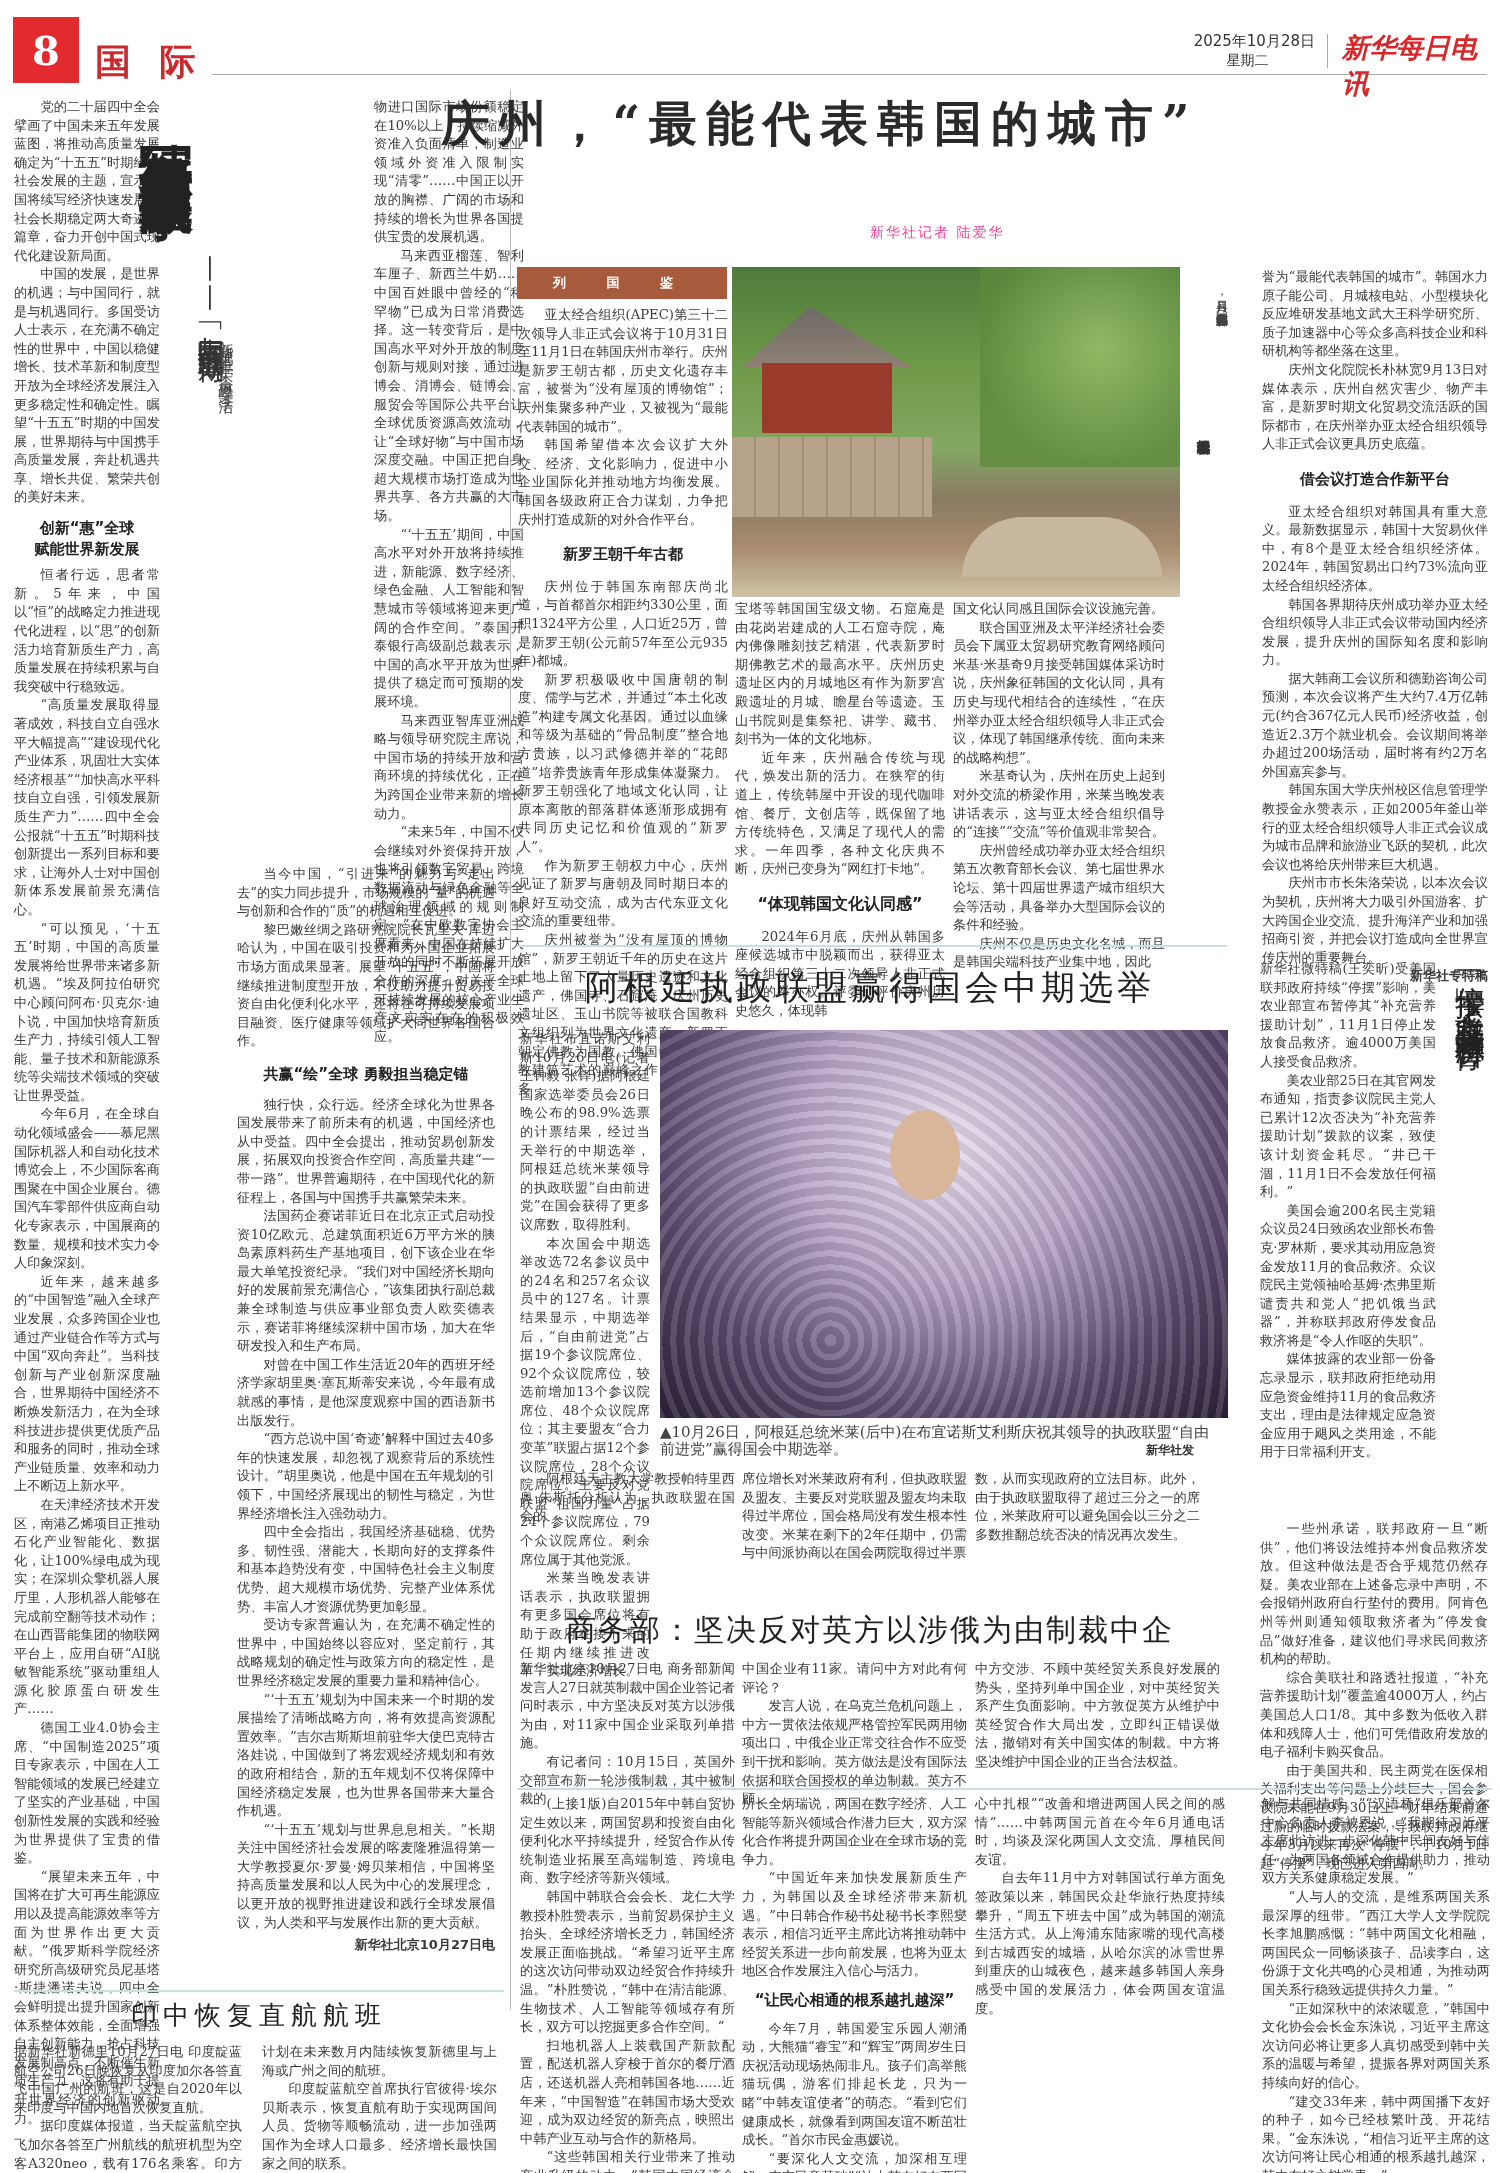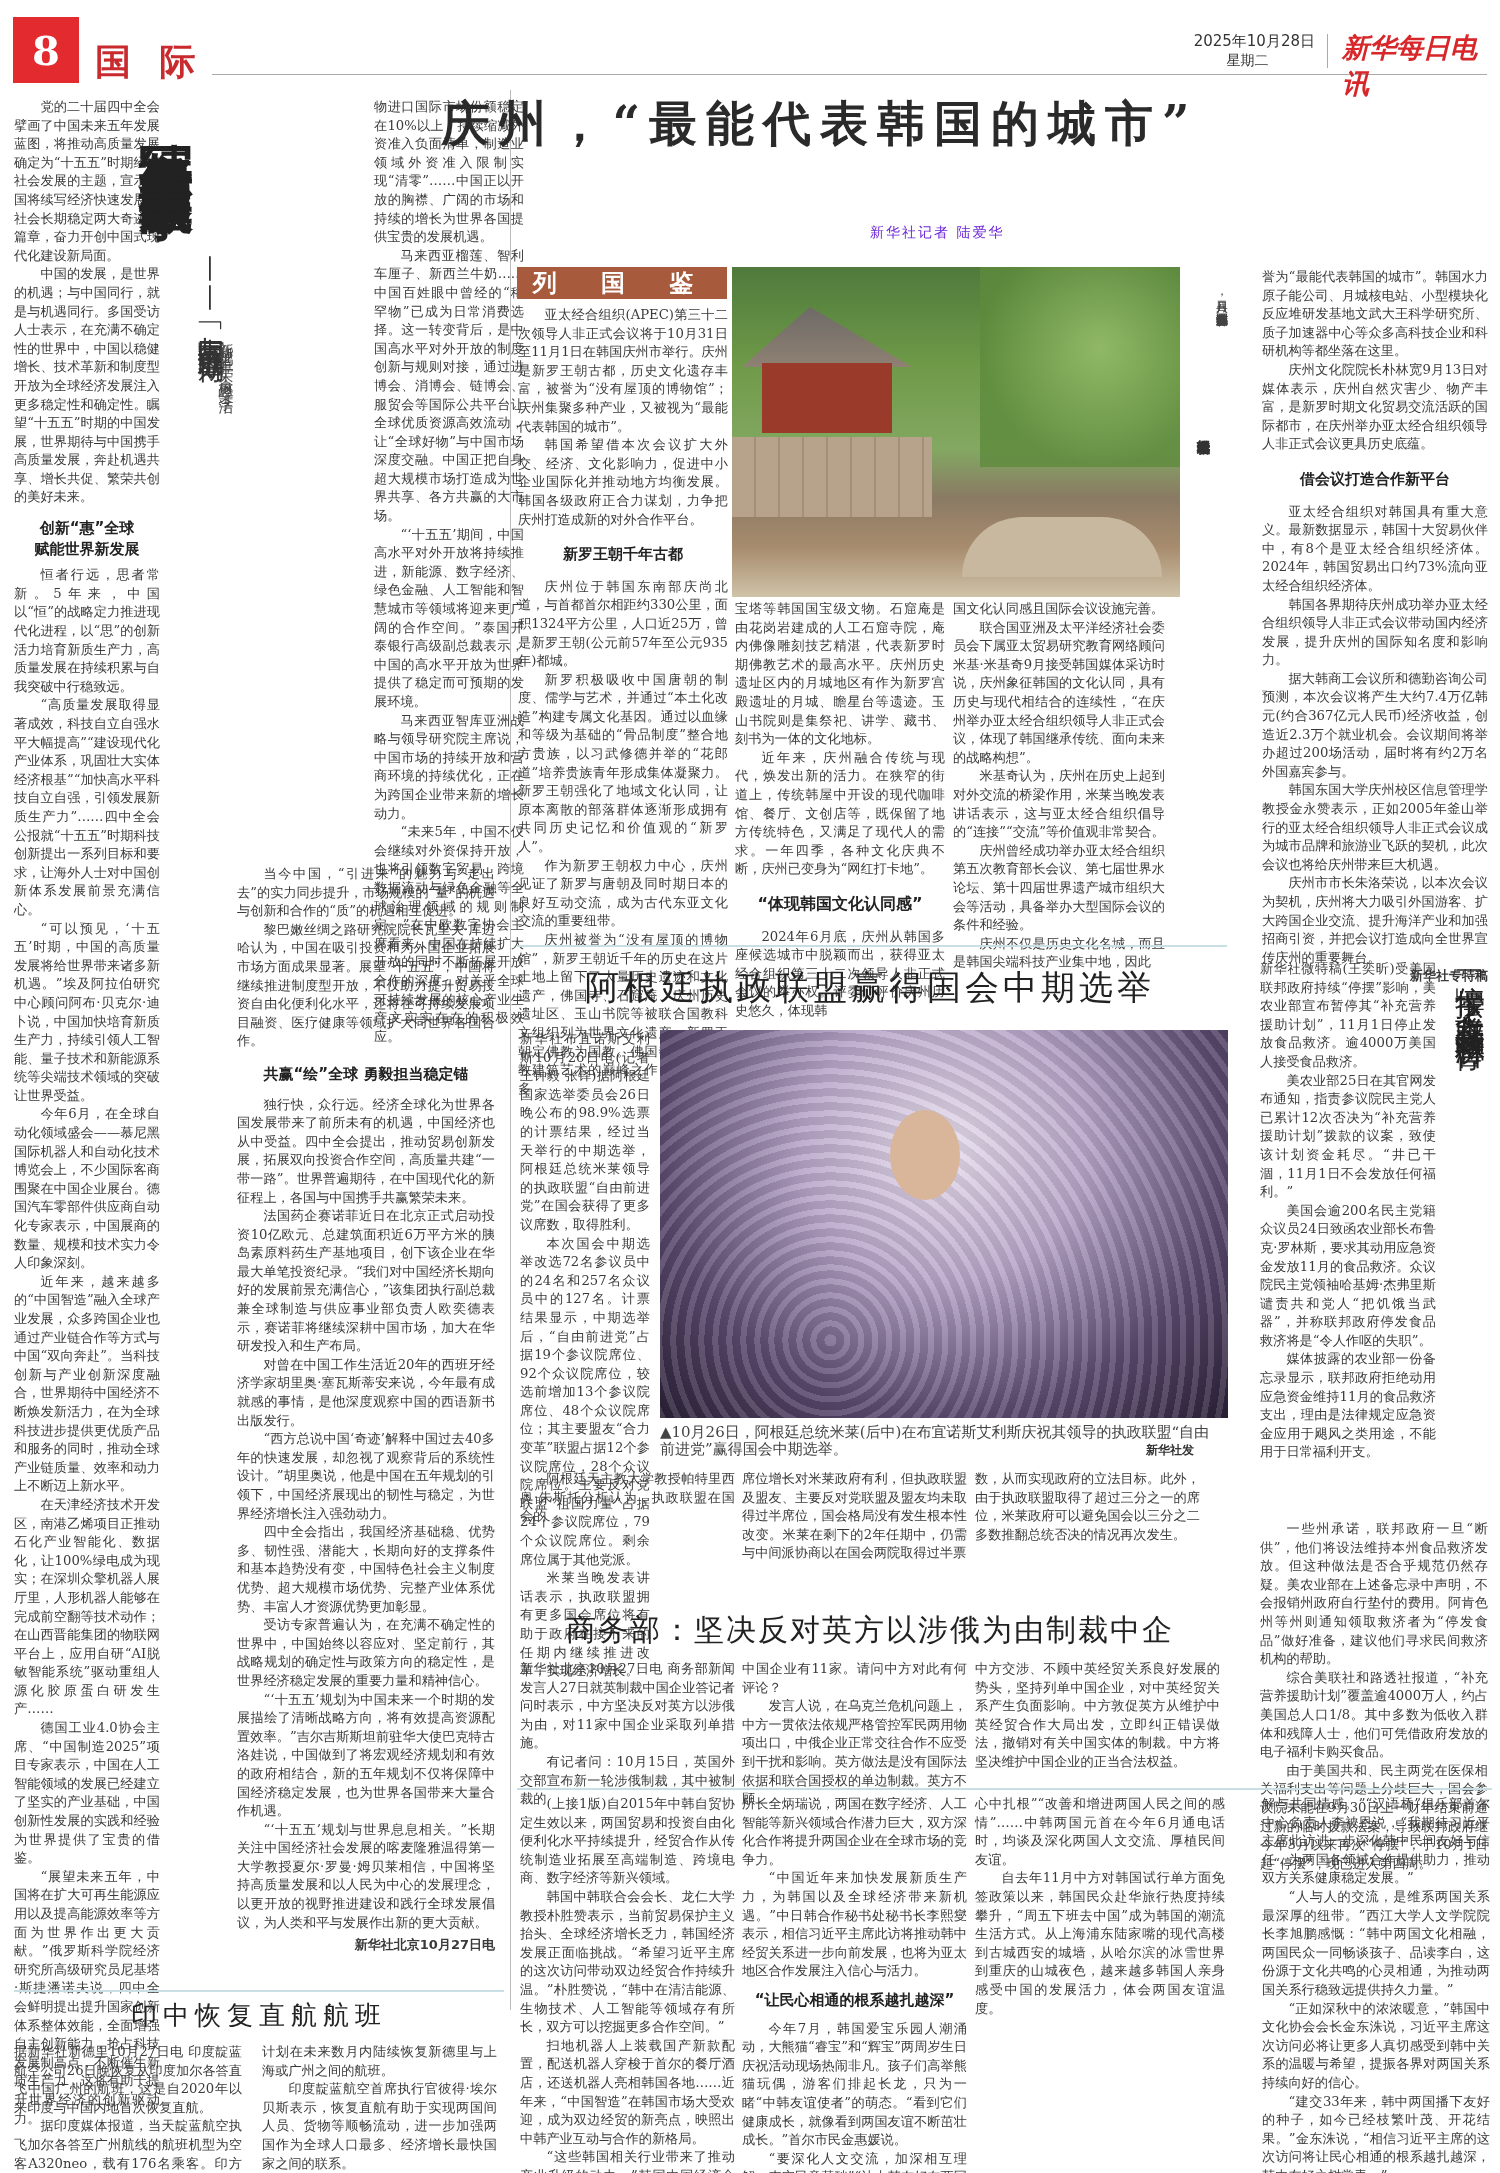--- a/index.html
+++ b/index.html
@@ -61,22 +61,22 @@
   <p>四中全会指出，我国经济基础稳、优势多、韧性强、潜能大，长期向好的支撑条件和基本趋势没有变，中国特色社会主义制度优势、超大规模市场优势、完整产业体系优势、丰富人才资源优势更加彰显。</p>
   <p>受访专家普遍认为，在充满不确定性的世界中，中国始终以容应对、坚定前行，其战略规划的确定性与政策方向的稳定性，是世界经济稳定发展的重要力量和精神信心。</p>
   <p>“‘十五五’规划为中国未来一个时期的发展描绘了清晰战略方向，将有效提高资源配置效率。”吉尔吉斯斯坦前驻华大使巴克特古洛娃说，中国做到了将宏观经济规划和有效的政府相结合，新的五年规划不仅将保障中国经济稳定发展，也为世界各国带来大量合作机遇。</p>
   <p>“‘十五五’规划与世界息息相关。”长期关注中国经济社会发展的喀麦隆雅温得第一大学教授夏尔·罗曼·姆贝莱相信，中国将坚持高质量发展和以人民为中心的发展理念，以更开放的视野推进建设和践行全球发展倡议，为人类和平与发展作出新的更大贡献。</p>
   <div style="text-align:right;font-family:'DejaVu Sans',sans-serif;font-weight:bold;font-size:13px;margin-top:4px;">新华社北京10月27日电</div>
 </div>
 
 <div class="vline" style="left:510px;top:90px;height:1920px;"></div>
 
 <div class="abs" style="left:400px;top:92px;width:840px;text-align:center;font-size:48px;font-weight:900;color:#2a2a2a;letter-spacing:9px;">庆州，“最能代表韩国的城市”</div>
-<div class="abs" style="left:870px;top:224px;font-size:14px;color:#6d28d9;letter-spacing:2px;">新华社记者 陆爱华</div>
-<div class="abs" style="left:517px;top:267px;width:210px;height:32px;background:#a85a3c;color:#fff;text-align:center;font-family:'DejaVu Sans',sans-serif;font-weight:bold;font-size:24px;line-height:32px;letter-spacing:18px;">列 国 鉴</div>
+<div class="abs" style="left:870px;top:224px;font-size:14px;color:#ec4899;letter-spacing:2px;">新华社记者 陆爱华</div>
+<div class="abs" style="left:517px;top:267px;width:210px;height:32px;background:#a85a3c;color:#fff;text-align:center;font-family:'DejaVu Sans',sans-serif;font-weight:bold;font-size:13px;line-height:32px;letter-spacing:18px;">列 国 鉴</div>
 
 <div class="abs txt" style="left:518px;top:306px;width:210px;">
   <p>亚太经合组织(APEC)第三十二次领导人非正式会议将于10月31日至11月1日在韩国庆州市举行。庆州是新罗王朝古都，历史文化遗存丰富，被誉为“没有屋顶的博物馆”；庆州集聚多种产业，又被视为“最能代表韩国的城市”。</p>
   <p>韩国希望借本次会议扩大外交、经济、文化影响力，促进中小企业国际化并推动地方均衡发展。韩国各级政府正合力谋划，力争把庆州打造成新的对外合作平台。</p>
   <div class="sub" style="margin:16px 0 14px;">新罗王朝千年古都</div>
   <p>庆州位于韩国东南部庆尚北道，与首都首尔相距约330公里，面积1324平方公里，人口近25万，曾是新罗王朝(公元前57年至公元935年)都城。</p>
   <p>新罗积极吸收中国唐朝的制度、儒学与艺术，并通过“本土化改造”构建专属文化基因。通过以血缘和等级为基础的“骨品制度”整合地方贵族，以习武修德并举的“花郎道”培养贵族青年形成集体凝聚力。新罗王朝强化了地域文化认同，让原本离散的部落群体逐渐形成拥有共同历史记忆和价值观的“新罗人”。</p>
   <p>作为新罗王朝权力中心，庆州见证了新罗与唐朝及同时期日本的良好互动交流，成为古代东亚文化交流的重要纽带。</p>
   <p>庆州被誉为“没有屋顶的博物馆”，新罗王朝近千年的历史在这片土地上留下了大量历史遗迹和文化遗产，佛国寺、石窟庵、庆州历史遗址区、玉山书院等被联合国教科文组织列为世界文化遗产。新罗王朝定佛教为国教。佛国寺是当时佛教建筑艺术的巅峰之作，寺内存有多</p>
 </div>

